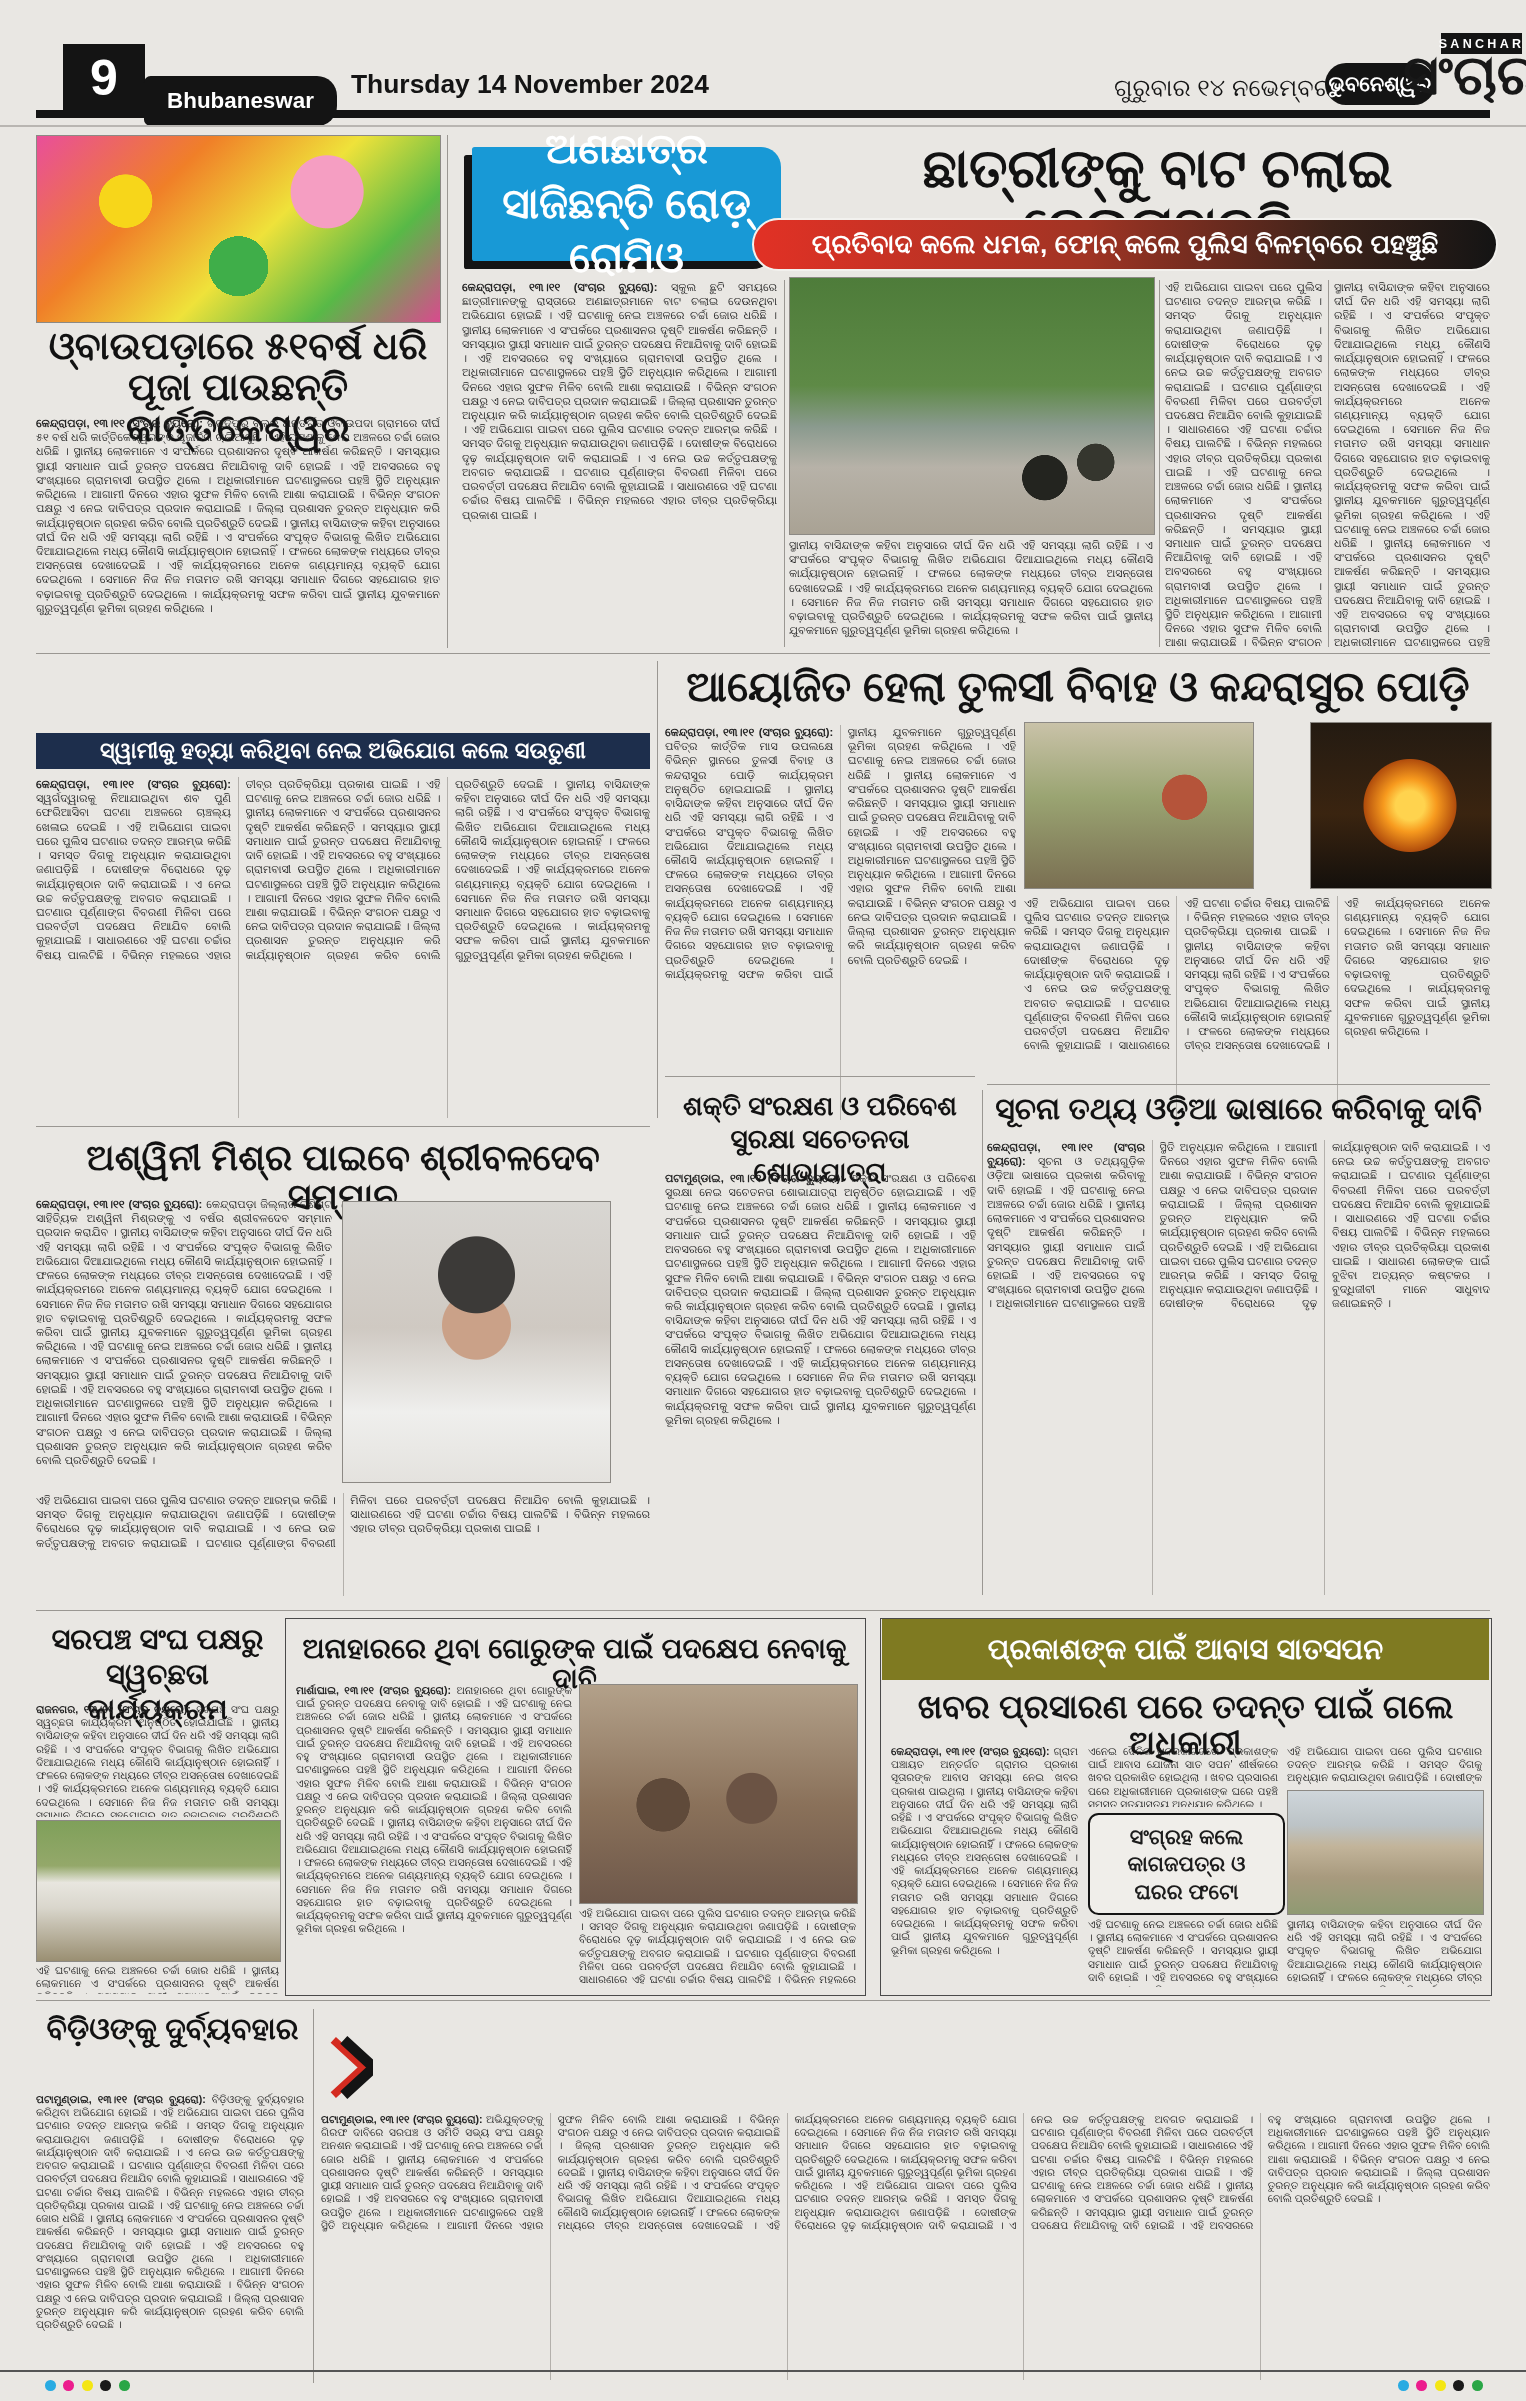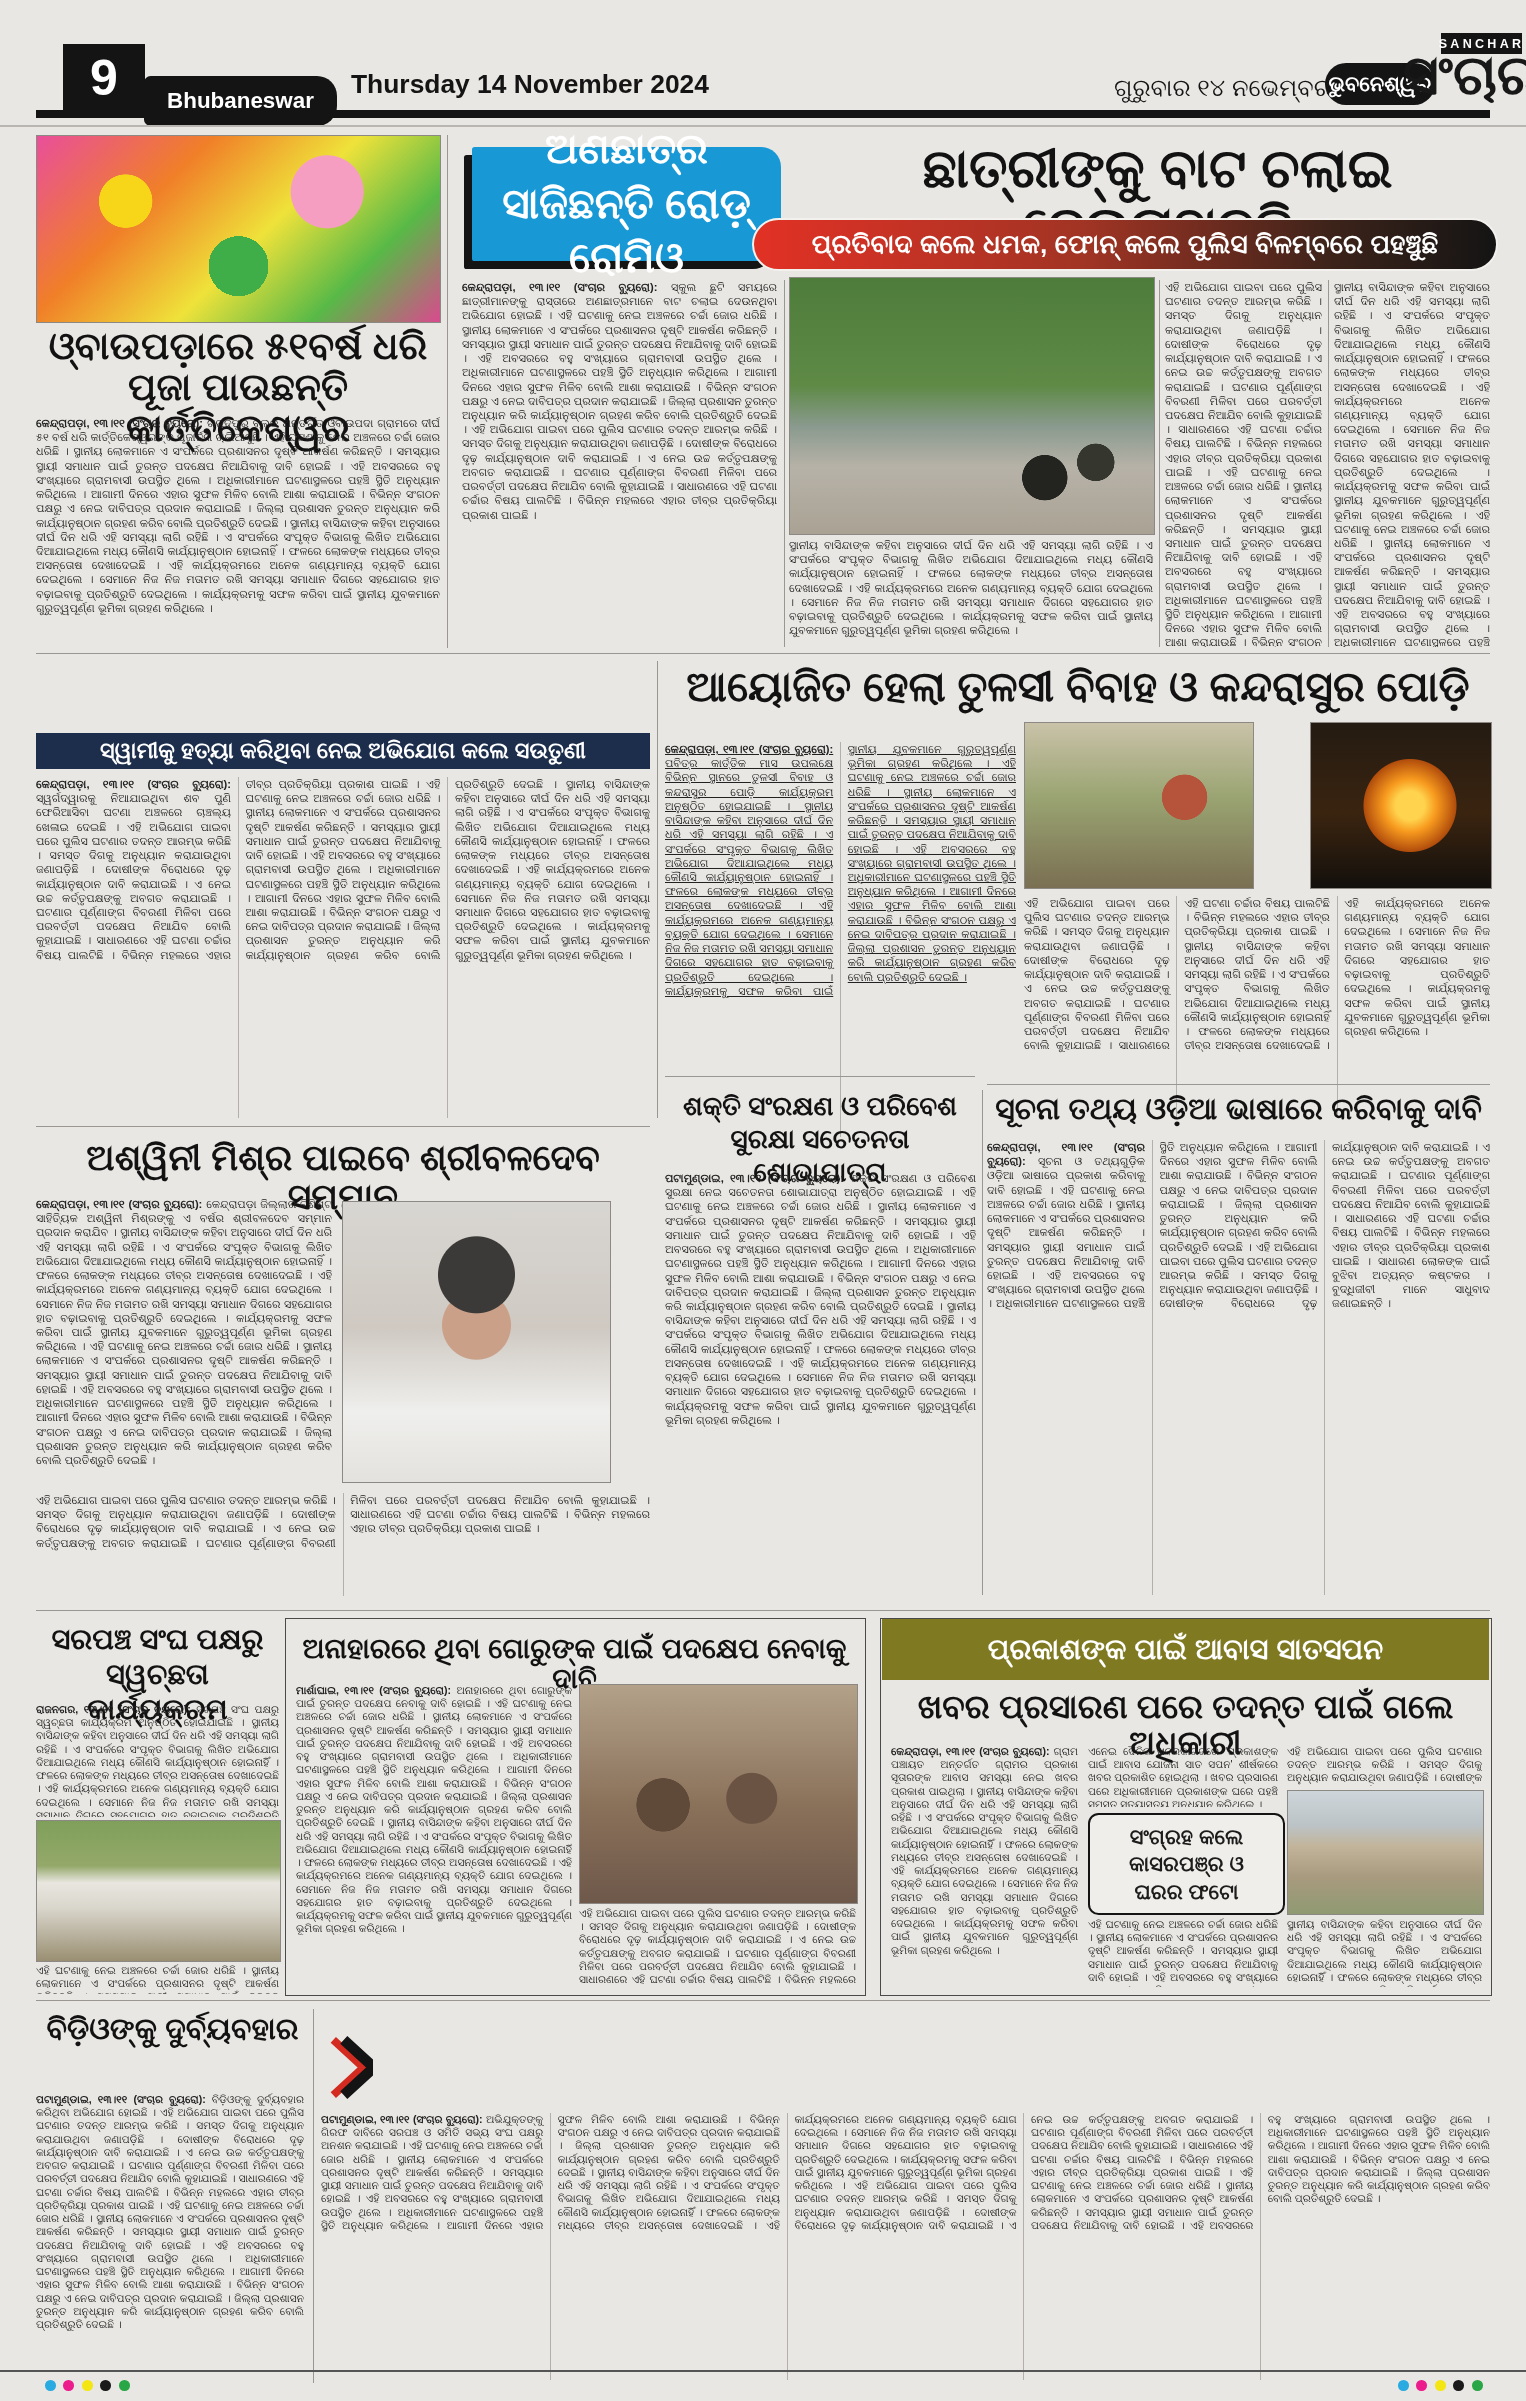--- a/index.html
+++ b/index.html
@@ -107,21 +107,21 @@
     <span class="lead">କେନ୍ଦ୍ରାପଡ଼ା, ୧୩।୧୧ (ସଂଚାର ବ୍ୟୁରୋ):</span>
     <span>ସ୍ୱର୍ଗଦ୍ୱାରକୁ ନିଆଯାଇଥିବା ଶବ ପୁଣି ଫେରିଆସିବା ଘଟଣା ଅଞ୍ଚଳରେ ଚାଞ୍ଚଲ୍ୟ ଖେଳାଇ ଦେଇଛି ।</span>
     <span>ଏହି ଅଭିଯୋଗ ପାଇବା ପରେ ପୁଲିସ ଘଟଣାର ତଦନ୍ତ ଆରମ୍ଭ କରିଛି । ସମସ୍ତ ଦିଗକୁ ଅନୁଧ୍ୟାନ କରାଯାଉଥିବା ଜଣାପଡ଼ିଛି । ଦୋଷୀଙ୍କ ବିରୋଧରେ ଦୃଢ଼ କାର୍ଯ୍ୟାନୁଷ୍ଠାନ ଦାବି କରାଯାଇଛି । ଏ ନେଇ ଉଚ୍ଚ କର୍ତ୍ତୃପକ୍ଷଙ୍କୁ ଅବଗତ କରାଯାଇଛି । ଘଟଣାର ପୂର୍ଣ୍ଣାଙ୍ଗ ବିବରଣୀ ମିଳିବା ପରେ ପରବର୍ତ୍ତୀ ପଦକ୍ଷେପ ନିଆଯିବ ବୋଲି କୁହାଯାଇଛି । ସାଧାରଣରେ ଏହି ଘଟଣା ଚର୍ଚ୍ଚାର ବିଷୟ ପାଲଟିଛି । ବିଭିନ୍ନ ମହଲରେ ଏହାର ତୀବ୍ର ପ୍ରତିକ୍ରିୟା ପ୍ରକାଶ ପାଇଛି ।</span>
     <span>ଏହି ଘଟଣାକୁ ନେଇ ଅଞ୍ଚଳରେ ଚର୍ଚ୍ଚା ଜୋର ଧରିଛି । ସ୍ଥାନୀୟ ଲୋକମାନେ ଏ ସଂପର୍କରେ ପ୍ରଶାସନର ଦୃଷ୍ଟି ଆକର୍ଷଣ କରିଛନ୍ତି । ସମସ୍ୟାର ସ୍ଥାୟୀ ସମାଧାନ ପାଇଁ ତୁରନ୍ତ ପଦକ୍ଷେପ ନିଆଯିବାକୁ ଦାବି ହୋଇଛି । ଏହି ଅବସରରେ ବହୁ ସଂଖ୍ୟାରେ ଗ୍ରାମବାସୀ ଉପସ୍ଥିତ ଥିଲେ । ଅଧିକାରୀମାନେ ଘଟଣାସ୍ଥଳରେ ପହଞ୍ଚି ସ୍ଥିତି ଅନୁଧ୍ୟାନ କରିଥିଲେ । ଆଗାମୀ ଦିନରେ ଏହାର ସୁଫଳ ମିଳିବ ବୋଲି ଆଶା କରାଯାଉଛି । ବିଭିନ୍ନ ସଂଗଠନ ପକ୍ଷରୁ ଏ ନେଇ ଦାବିପତ୍ର ପ୍ରଦାନ କରାଯାଇଛି । ଜିଲ୍ଲା ପ୍ରଶାସନ ତୁରନ୍ତ ଅନୁଧ୍ୟାନ କରି କାର୍ଯ୍ୟାନୁଷ୍ଠାନ ଗ୍ରହଣ କରିବ ବୋଲି ପ୍ରତିଶ୍ରୁତି ଦେଇଛି ।</span>
     <span>ସ୍ଥାନୀୟ ବାସିନ୍ଦାଙ୍କ କହିବା ଅନୁସାରେ ଦୀର୍ଘ ଦିନ ଧରି ଏହି ସମସ୍ୟା ଲାଗି ରହିଛି । ଏ ସଂପର୍କରେ ସଂପୃକ୍ତ ବିଭାଗକୁ ଲିଖିତ ଅଭିଯୋଗ ଦିଆଯାଇଥିଲେ ମଧ୍ୟ କୌଣସି କାର୍ଯ୍ୟାନୁଷ୍ଠାନ ହୋଇନାହିଁ । ଫଳରେ ଲୋକଙ୍କ ମଧ୍ୟରେ ତୀବ୍ର ଅସନ୍ତୋଷ ଦେଖାଦେଇଛି । ଏହି କାର୍ଯ୍ୟକ୍ରମରେ ଅନେକ ଗଣ୍ୟମାନ୍ୟ ବ୍ୟକ୍ତି ଯୋଗ ଦେଇଥିଲେ । ସେମାନେ ନିଜ ନିଜ ମତାମତ ରଖି ସମସ୍ୟା ସମାଧାନ ଦିଗରେ ସହଯୋଗର ହାତ ବଢ଼ାଇବାକୁ ପ୍ରତିଶ୍ରୁତି ଦେଇଥିଲେ । କାର୍ଯ୍ୟକ୍ରମକୁ ସଫଳ କରିବା ପାଇଁ ସ୍ଥାନୀୟ ଯୁବକମାନେ ଗୁରୁତ୍ୱପୂର୍ଣ୍ଣ ଭୂମିକା ଗ୍ରହଣ କରିଥିଲେ ।</span>
   </div>
 
   <div class="abs vrule" style="left:657px;top:661px;height:457px;"></div>
 
   <div class="abs hl" style="left:665px;top:664px;width:826px;font-size:42px;">ଆୟୋଜିତ ହେଲା ତୁଳସୀ ବିବାହ ଓ କନ୍ଦରାସୁର ପୋଡ଼ି</div>
-  <div class="abs body-txt cols2" style="left:665px;top:742px;width:351px;height:395px;text-decoration:underline;">
+  <div class="abs body-txt cols2" style="left:665px;top:725px;width:351px;height:395px;">
     <span class="lead">କେନ୍ଦ୍ରାପଡ଼ା, ୧୩।୧୧ (ସଂଚାର ବ୍ୟୁରୋ):</span>
     <span>ପବିତ୍ର କାର୍ତ୍ତିକ ମାସ ଉପଲକ୍ଷେ ବିଭିନ୍ନ ସ୍ଥାନରେ ତୁଳସୀ ବିବାହ ଓ କନ୍ଦରାସୁର ପୋଡ଼ି କାର୍ଯ୍ୟକ୍ରମ ଅନୁଷ୍ଠିତ ହୋଇଯାଇଛି ।</span>
     <span>ସ୍ଥାନୀୟ ବାସିନ୍ଦାଙ୍କ କହିବା ଅନୁସାରେ ଦୀର୍ଘ ଦିନ ଧରି ଏହି ସମସ୍ୟା ଲାଗି ରହିଛି । ଏ ସଂପର୍କରେ ସଂପୃକ୍ତ ବିଭାଗକୁ ଲିଖିତ ଅଭିଯୋଗ ଦିଆଯାଇଥିଲେ ମଧ୍ୟ କୌଣସି କାର୍ଯ୍ୟାନୁଷ୍ଠାନ ହୋଇନାହିଁ । ଫଳରେ ଲୋକଙ୍କ ମଧ୍ୟରେ ତୀବ୍ର ଅସନ୍ତୋଷ ଦେଖାଦେଇଛି । ଏହି କାର୍ଯ୍ୟକ୍ରମରେ ଅନେକ ଗଣ୍ୟମାନ୍ୟ ବ୍ୟକ୍ତି ଯୋଗ ଦେଇଥିଲେ । ସେମାନେ ନିଜ ନିଜ ମତାମତ ରଖି ସମସ୍ୟା ସମାଧାନ ଦିଗରେ ସହଯୋଗର ହାତ ବଢ଼ାଇବାକୁ ପ୍ରତିଶ୍ରୁତି ଦେଇଥିଲେ । କାର୍ଯ୍ୟକ୍ରମକୁ ସଫଳ କରିବା ପାଇଁ ସ୍ଥାନୀୟ ଯୁବକମାନେ ଗୁରୁତ୍ୱପୂର୍ଣ୍ଣ ଭୂମିକା ଗ୍ରହଣ କରିଥିଲେ ।</span>
     <span>ଏହି ଘଟଣାକୁ ନେଇ ଅଞ୍ଚଳରେ ଚର୍ଚ୍ଚା ଜୋର ଧରିଛି । ସ୍ଥାନୀୟ ଲୋକମାନେ ଏ ସଂପର୍କରେ ପ୍ରଶାସନର ଦୃଷ୍ଟି ଆକର୍ଷଣ କରିଛନ୍ତି । ସମସ୍ୟାର ସ୍ଥାୟୀ ସମାଧାନ ପାଇଁ ତୁରନ୍ତ ପଦକ୍ଷେପ ନିଆଯିବାକୁ ଦାବି ହୋଇଛି । ଏହି ଅବସରରେ ବହୁ ସଂଖ୍ୟାରେ ଗ୍ରାମବାସୀ ଉପସ୍ଥିତ ଥିଲେ । ଅଧିକାରୀମାନେ ଘଟଣାସ୍ଥଳରେ ପହଞ୍ଚି ସ୍ଥିତି ଅନୁଧ୍ୟାନ କରିଥିଲେ । ଆଗାମୀ ଦିନରେ ଏହାର ସୁଫଳ ମିଳିବ ବୋଲି ଆଶା କରାଯାଉଛି । ବିଭିନ୍ନ ସଂଗଠନ ପକ୍ଷରୁ ଏ ନେଇ ଦାବିପତ୍ର ପ୍ରଦାନ କରାଯାଇଛି । ଜିଲ୍ଲା ପ୍ରଶାସନ ତୁରନ୍ତ ଅନୁଧ୍ୟାନ କରି କାର୍ଯ୍ୟାନୁଷ୍ଠାନ ଗ୍ରହଣ କରିବ ବୋଲି ପ୍ରତିଶ୍ରୁତି ଦେଇଛି ।</span>
   </div>
   <div class="abs photo" style="left:1024px;top:722px;width:228px;height:165px;
               background:
                 radial-gradient(circle at 70% 45%, #b5543a 0 22.4px, rgba(0,0,0,0) 23px),
                 linear-gradient(180deg,#c9c2a8 0%,#9aa472 45%,#7a6f52 100%);"></div>
   <div class="abs photo" style="left:1310px;top:722px;width:180px;height:165px;
@@ -213,21 +213,21 @@
   <div class="abs body-sm" style="left:891px;top:1745px;width:187px;height:242px;">
     <span class="lead">କେନ୍ଦ୍ରାପଡ଼ା, ୧୩।୧୧ (ସଂଚାର ବ୍ୟୁରୋ):</span>
     <span>ଗ୍ରାମ ପଞ୍ଚାୟତ ଅନ୍ତର୍ଗତ ଗ୍ରାମର ପ୍ରକାଶ ସୂତାରଙ୍କ ଆବାସ ସମସ୍ୟା ନେଇ ଖବର ପ୍ରକାଶ ପାଇଥିଲା ।</span>
     <span>ସ୍ଥାନୀୟ ବାସିନ୍ଦାଙ୍କ କହିବା ଅନୁସାରେ ଦୀର୍ଘ ଦିନ ଧରି ଏହି ସମସ୍ୟା ଲାଗି ରହିଛି । ଏ ସଂପର୍କରେ ସଂପୃକ୍ତ ବିଭାଗକୁ ଲିଖିତ ଅଭିଯୋଗ ଦିଆଯାଇଥିଲେ ମଧ୍ୟ କୌଣସି କାର୍ଯ୍ୟାନୁଷ୍ଠାନ ହୋଇନାହିଁ । ଫଳରେ ଲୋକଙ୍କ ମଧ୍ୟରେ ତୀବ୍ର ଅସନ୍ତୋଷ ଦେଖାଦେଇଛି । ଏହି କାର୍ଯ୍ୟକ୍ରମରେ ଅନେକ ଗଣ୍ୟମାନ୍ୟ ବ୍ୟକ୍ତି ଯୋଗ ଦେଇଥିଲେ । ସେମାନେ ନିଜ ନିଜ ମତାମତ ରଖି ସମସ୍ୟା ସମାଧାନ ଦିଗରେ ସହଯୋଗର ହାତ ବଢ଼ାଇବାକୁ ପ୍ରତିଶ୍ରୁତି ଦେଇଥିଲେ । କାର୍ଯ୍ୟକ୍ରମକୁ ସଫଳ କରିବା ପାଇଁ ସ୍ଥାନୀୟ ଯୁବକମାନେ ଗୁରୁତ୍ୱପୂର୍ଣ୍ଣ ଭୂମିକା ଗ୍ରହଣ କରିଥିଲେ ।</span>
   </div>
   <div class="abs body-sm" style="left:1088px;top:1745px;width:190px;height:62px;">
     <span>ଏନେଇ ଦୈନିକ ଖବରକାଗଜରେ 'ପ୍ରକାଶଙ୍କ ପାଇଁ ଆବାସ ଯୋଜନା ସାତ ସପନ' ଶୀର୍ଷକରେ ଖବର ପ୍ରକାଶିତ ହୋଇଥିଲା । ଖବର ପ୍ରସାରଣ ପରେ ଅଧିକାରୀମାନେ ପ୍ରକାଶଙ୍କ ଘରେ ପହଞ୍ଚି ସମସ୍ତ ସତ୍ୟାସତ୍ୟ ଅନୁଧ୍ୟାନ କରିଥିଲେ ।</span>
   </div>
   <div class="abs" style="left:1088px;top:1813px;width:193px;height:98px;border:2px solid #141414;border-radius:10.6px;
               background:#f0eeea;display:flex;align-items:center;justify-content:center;">
-    <span style="font-weight:bold;font-size:21px;text-align:center;line-height:1.3;width:165px;">ସଂଗ୍ରହ କଲେ କାସରପଞ୍ର ଓ ଘରର ଫଟୋ</span>
+    <span style="font-weight:bold;font-size:21px;text-align:center;line-height:1.3;width:165px;">ସଂଗ୍ରହ କଲେ କାଗଜପତ୍ର ଓ ଘରର ଫଟୋ</span>
   </div>
   <div class="abs body-sm" style="left:1088px;top:1918px;width:190px;height:69px;">
     <span>ଏହି ଘଟଣାକୁ ନେଇ ଅଞ୍ଚଳରେ ଚର୍ଚ୍ଚା ଜୋର ଧରିଛି । ସ୍ଥାନୀୟ ଲୋକମାନେ ଏ ସଂପର୍କରେ ପ୍ରଶାସନର ଦୃଷ୍ଟି ଆକର୍ଷଣ କରିଛନ୍ତି । ସମସ୍ୟାର ସ୍ଥାୟୀ ସମାଧାନ ପାଇଁ ତୁରନ୍ତ ପଦକ୍ଷେପ ନିଆଯିବାକୁ ଦାବି ହୋଇଛି । ଏହି ଅବସରରେ ବହୁ ସଂଖ୍ୟାରେ ଗ୍ରାମବାସୀ ଉପସ୍ଥିତ ଥିଲେ । ଅଧିକାରୀମାନେ ଘଟଣାସ୍ଥଳରେ ପହଞ୍ଚି ସ୍ଥିତି ଅନୁଧ୍ୟାନ କରିଥିଲେ । ଆଗାମୀ ଦିନରେ ଏହାର ସୁଫଳ ମିଳିବ ବୋଲି ଆଶା କରାଯାଉଛି । ବିଭିନ୍ନ ସଂଗଠନ ପକ୍ଷରୁ ଏ ନେଇ ଦାବିପତ୍ର ପ୍ରଦାନ କରାଯାଇଛି । ଜିଲ୍ଲା ପ୍ରଶାସନ ତୁରନ୍ତ ଅନୁଧ୍ୟାନ କରି କାର୍ଯ୍ୟାନୁଷ୍ଠାନ ଗ୍ରହଣ କରିବ ବୋଲି ପ୍ରତିଶ୍ରୁତି ଦେଇଛି ।</span>
   </div>
   <div class="abs body-sm" style="left:1287px;top:1745px;width:195px;height:41px;">
     <span>ଏହି ଅଭିଯୋଗ ପାଇବା ପରେ ପୁଲିସ ଘଟଣାର ତଦନ୍ତ ଆରମ୍ଭ କରିଛି । ସମସ୍ତ ଦିଗକୁ ଅନୁଧ୍ୟାନ କରାଯାଉଥିବା ଜଣାପଡ଼ିଛି । ଦୋଷୀଙ୍କ ବିରୋଧରେ ଦୃଢ଼ କାର୍ଯ୍ୟାନୁଷ୍ଠାନ ଦାବି କରାଯାଇଛି । ଏ ନେଇ ଉଚ୍ଚ କର୍ତ୍ତୃପକ୍ଷଙ୍କୁ ଅବଗତ କରାଯାଇଛି । ଘଟଣାର ପୂର୍ଣ୍ଣାଙ୍ଗ ବିବରଣୀ ମିଳିବା ପରେ ପରବର୍ତ୍ତୀ ପଦକ୍ଷେପ ନିଆଯିବ ବୋଲି କୁହାଯାଇଛି । ସାଧାରଣରେ ଏହି ଘଟଣା ଚର୍ଚ୍ଚାର ବିଷୟ ପାଲଟିଛି । ବିଭିନ୍ନ ମହଲରେ ଏହାର ତୀବ୍ର ପ୍ରତିକ୍ରିୟା ପ୍ରକାଶ ପାଇଛି ।</span>
   </div>
   <div class="abs photo" style="left:1287px;top:1790px;width:195px;height:123px;
               background:
                 linear-gradient(180deg,#cfd6db 0%,#bcc3c6 28%,#c2b49a 45%,#a89a7e 70%,#8f9a72 100%);"></div>

